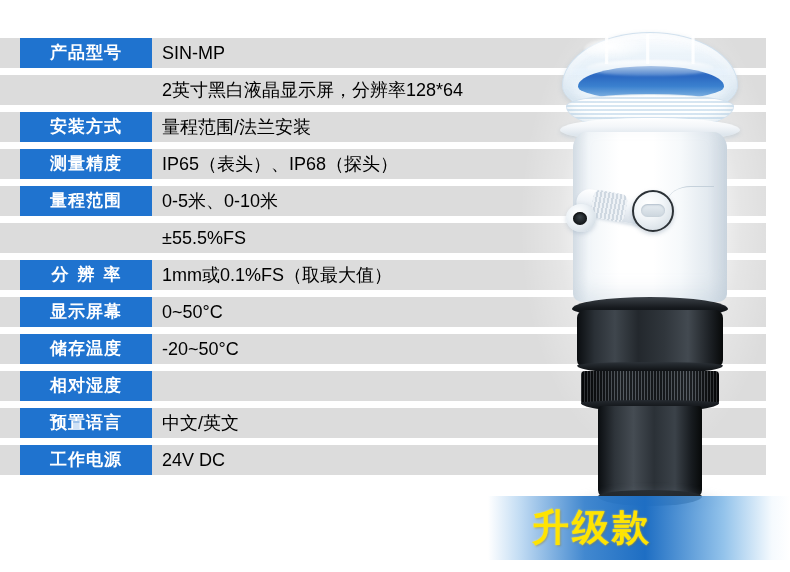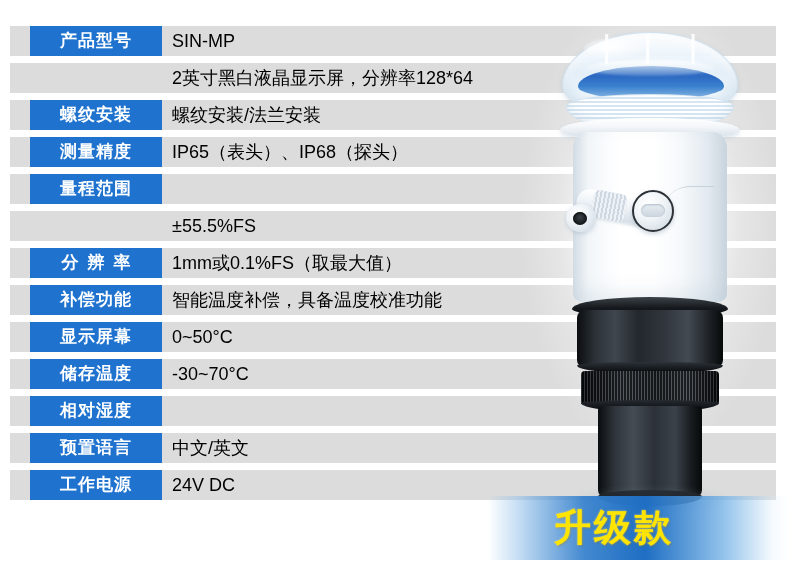--- a/index.html
+++ b/index.html
@@ -258,24 +258,23 @@
     width: 154px; height: 26px;
     border-radius: 50%;
     background: radial-gradient(ellipse at 50% 50%, rgba(90,105,120,0.32) 0%, rgba(140,155,170,0.12) 55%, rgba(255,255,255,0) 80%);
     filter: blur(3px);
   }
 
   
   #spec-table {
     position: absolute;
     left: 0;
-    top: 0;
+    top: 12px;
     width: 766px;
     z-index: 2;
-    margin-left: 10px;
   }
 
   .spec-row {
     position: relative;
     height: 30px;
     margin-bottom: 7px;
     background: #dcdcdc;
   }
 
   .spec-label {
@@ -319,21 +318,21 @@
       rgba(150,195,235,0.55) 10%,
       rgba(56,130,205,0.95) 32%,
       rgba(30,110,195,1) 52%,
       rgba(120,180,230,0.8) 78%,
       rgba(215,235,250,0.25) 94%,
       rgba(255,255,255,0) 100%);
     display: flex;
     align-items: center;
   }
   #upgrade-text {
-    margin-left: 66px;
+    margin-left: 44px;
     font-size: 37px;
     font-weight: bold;
     color: #ffe400;
     letter-spacing: 3px;
     text-shadow: 0 0 2px rgba(255,240,110,0.9),
                  1px 1px 2px rgba(120,90,0,0.45);
     white-space: nowrap;
     text-align: center;
   }
 </style>
@@ -347,55 +346,52 @@
     <div class="spec-row" style="margin-top:26px;">
       <div class="spec-label">产品型号</div>
       <div class="spec-value">SIN-MP</div>
     </div>
 
     <div class="spec-row">
       <div class="spec-value">2英寸黑白液晶显示屏，分辨率128*64</div>
     </div>
 
     <div class="spec-row">
-      <div class="spec-label">螺纹安装</div>
-      <div class="spec-value">螺纹安装/法兰安装</div>
+      <div class="spec-label">安装方式</div>
+      <div class="spec-value">量程范围/法兰安装</div>
     </div>
 
     <div class="spec-row">
       <div class="spec-label">测量精度</div>
       <div class="spec-value">IP65（表头）、IP68（探头）</div>
     </div>
 
     <div class="spec-row">
       <div class="spec-label">量程范围</div>
+      <div class="spec-value">0-5米、0-10米</div>
     </div>
 
     <div class="spec-row">
       <div class="spec-value">±55.5%FS</div>
     </div>
 
     <div class="spec-row">
       <div class="spec-label spaced">分辨率</div>
       <div class="spec-value">1mm或0.1%FS（取最大值）</div>
     </div>
 
-    <div class="spec-row">
-      <div class="spec-label">补偿功能</div>
-      <div class="spec-value">智能温度补偿，具备温度校准功能</div>
-    </div>
 
     <div class="spec-row">
       <div class="spec-label">显示屏幕</div>
       <div class="spec-value">0~50°C</div>
     </div>
 
     <div class="spec-row">
       <div class="spec-label">储存温度</div>
-      <div class="spec-value">-30~70°C</div>
+      <div class="spec-value">-20~50°C</div>
     </div>
 
     <div class="spec-row">
       <div class="spec-label">相对湿度</div>
     </div>
 
     <div class="spec-row">
       <div class="spec-label">预置语言</div>
       <div class="spec-value">中文/英文</div>
     </div>

